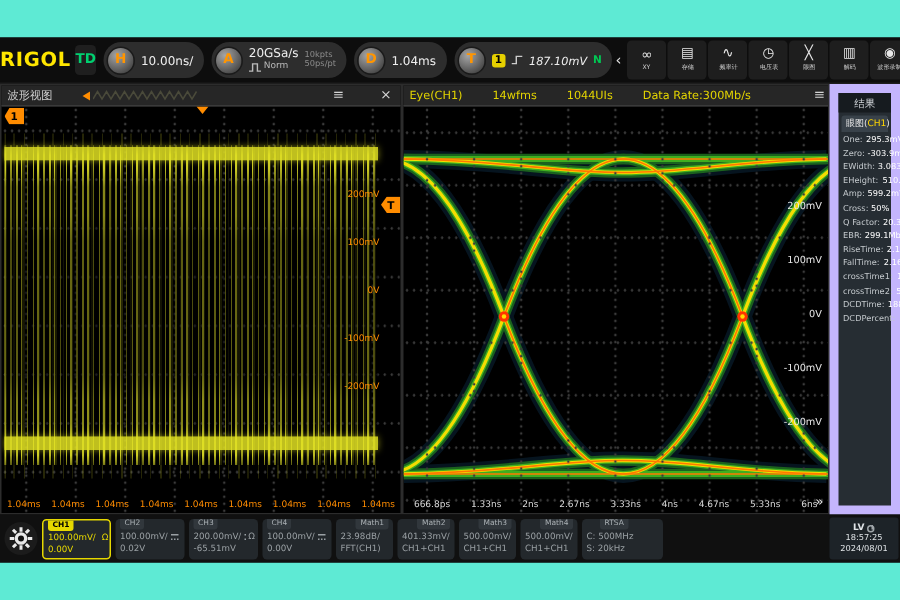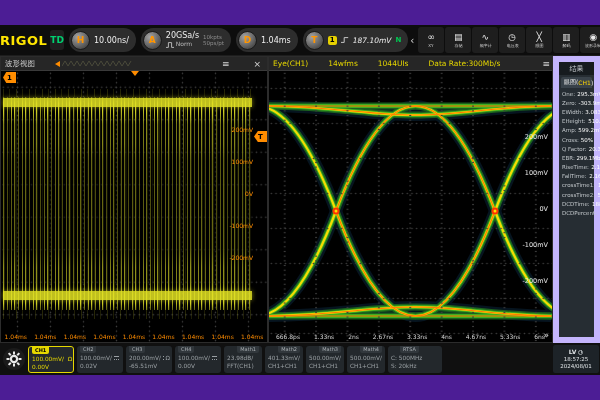--- a/index.html
+++ b/index.html
@@ -1,17 +1,17 @@
 <!DOCTYPE html>
 <html><head>
 <meta charset="utf-8">
 <style>
   html,body{margin:0;padding:0;background:#fff;}
   *{box-sizing:border-box;font-family:"DejaVu Sans",sans-serif;}
-  .frame{position:relative;width:600px;height:400px;background:#4c1d95;overflow:hidden;}
+  .frame{position:relative;width:600px;height:400px;background:#5eead4;overflow:hidden;}
   .screen{position:absolute;top:25px;left:0;width:600px;height:350px;background:#000;}
 
   
   .topbar{position:absolute;top:0;left:0;width:600px;height:31px;background:#0d0d0d;display:flex;align-items:center;border-bottom:1px solid #1d1d1d;}
   .logo{width:54px;text-align:center;color:#ffe600;font-weight:bold;font-size:13px;letter-spacing:.5px;}
   .tdchip{width:28px;height:20px;margin-left:3px;background:#1f1f1f;border-radius:3px;color:#00d070;font-size:9px;font-weight:bold;display:flex;align-items:center;justify-content:center;}
   .kgroup{height:24px;background:#2d2d2d;border-radius:12px;display:flex;align-items:center;margin-left:5px;padding:0 7px 0 2px;gap:4px;}
   .knob{width:19px;height:19px;border-radius:50%;background:radial-gradient(circle at 35% 30%,#a5a5a5,#4c4c4c 75%);border:1px solid #1a1a1a;color:#ff9500;font-size:9px;font-weight:bold;display:flex;align-items:center;justify-content:center;flex:0 0 19px;}
   .kmain{color:#eee;font-size:8px;white-space:nowrap;}
   .kcol{display:flex;flex-direction:column;line-height:1.15;}

